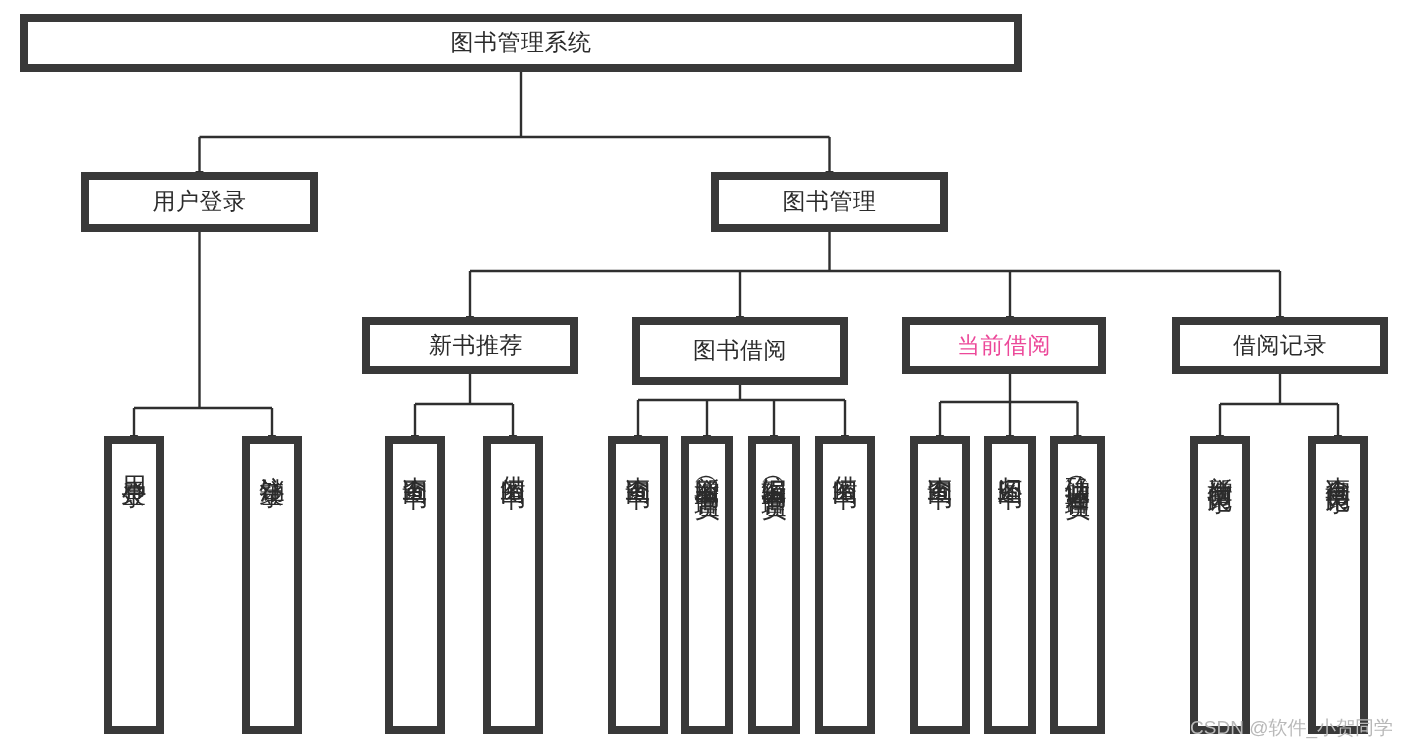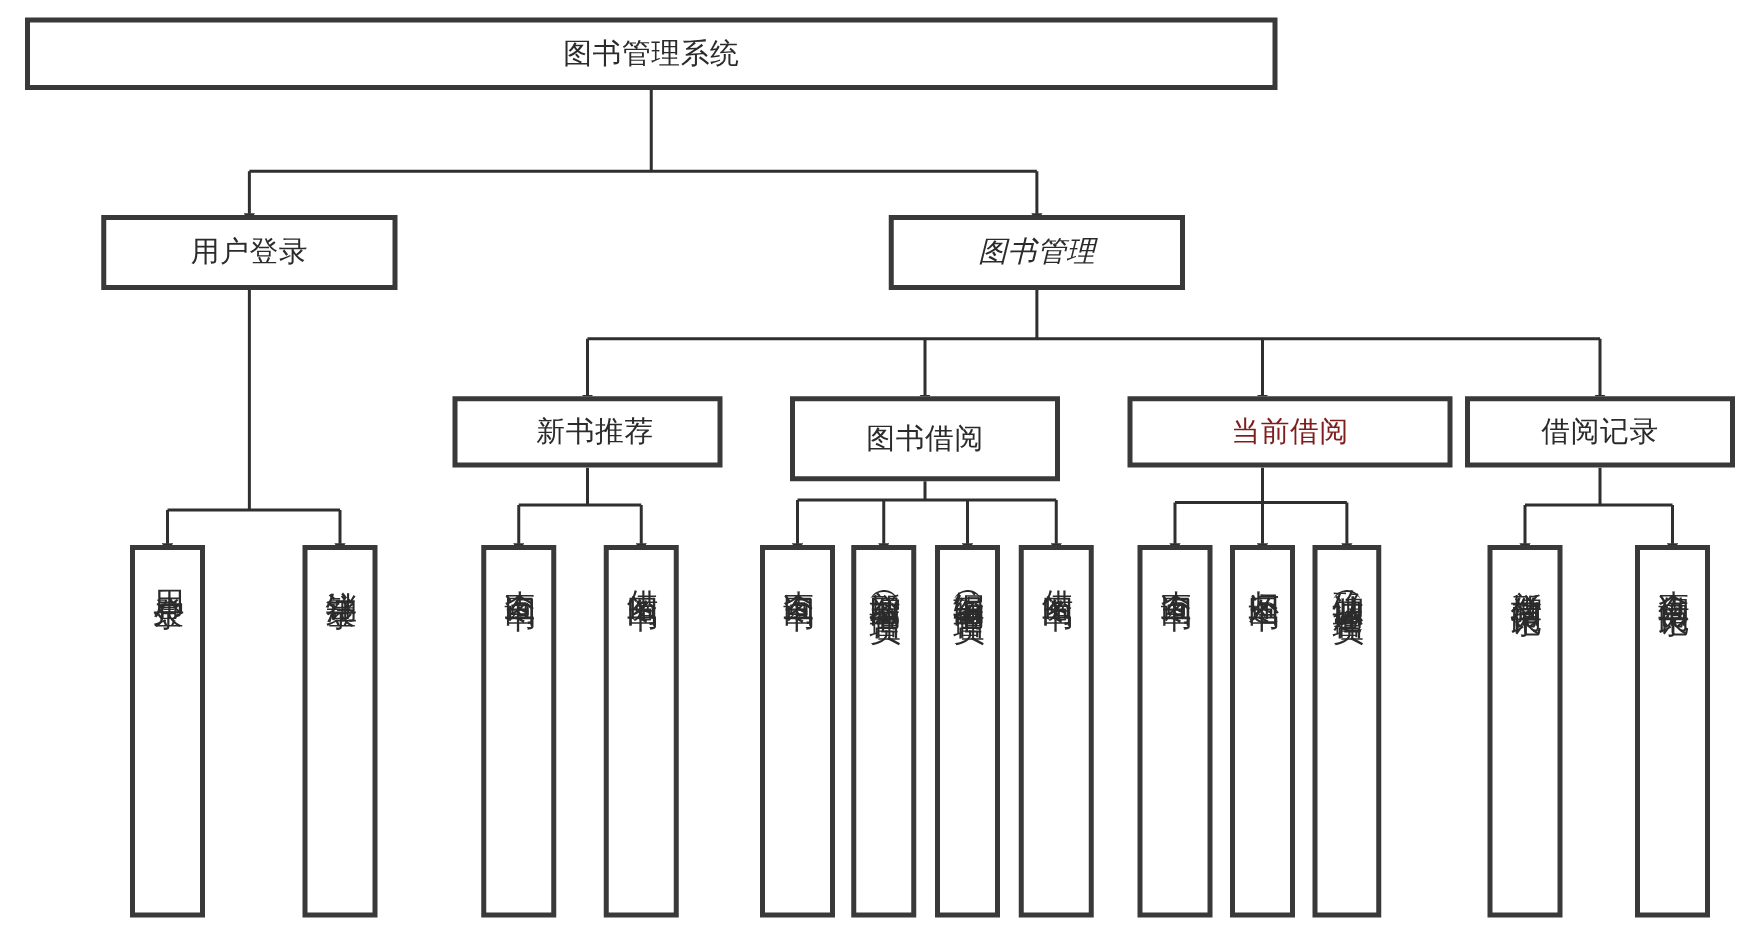--- a/index.html
+++ b/index.html
@@ -23,21 +23,21 @@
     left: 0;
     top: 0;
     width: 1405px;
     height: 747px;
     pointer-events: none;
   }
   .node {
     position: absolute;
     box-sizing: border-box;
     background: #ffffff;
-    border: 4px solid #3b82f6;
+    border: 8px solid #3b82f6;
     display: flex;
     align-items: center;
     justify-content: center;
     text-align: center;
     color: #2b2b2b;
   }
   .node .node-label {
     display: block;
     line-height: 1.18;
     letter-spacing: 0.5px;
@@ -115,30 +115,30 @@
       <line x1="1220" y1="404" x2="1220" y2="435" stroke="#2f2f2f" stroke-width="2.4" marker-end="url(#arrowhead)"></line>
       <line x1="1338" y1="404" x2="1338" y2="435" stroke="#2f2f2f" stroke-width="2.4" marker-end="url(#arrowhead)"></line>
     </svg>
   <div id="nodes-layer">
       <div class="node horiz" style="left: 20px; top: 14px; width: 1002px; height: 58px; border-color: rgb(57, 57, 57); background: rgb(255, 255, 255); color: rgb(43, 43, 43);">
         <span class="node-label">图书管理系统</span>
       </div>
       <div class="node horiz" style="left: 81px; top: 172px; width: 237px; height: 60px; border-color: rgb(57, 57, 57); background: rgb(255, 255, 255); color: rgb(43, 43, 43);">
         <span class="node-label">用户登录</span>
       </div>
-      <div class="node horiz" style="left: 711px; top: 172px; width: 237px; height: 60px; border-color: rgb(57, 57, 57); background: rgb(255, 255, 255); color: rgb(43, 43, 43); font-style: italic;">
+      <div class="node horiz" style="left: 711px; top: 172px; width: 237px; height: 60px; border-color: rgb(57, 57, 57); background: rgb(255, 255, 255); color: rgb(43, 43, 43);">
         <span class="node-label">图书管理</span>
       </div>
       <div class="node horiz" style="left: 362px; top: 317px; width: 216px; height: 57px; border-color: rgb(57, 57, 57); background: rgb(255, 255, 255); color: rgb(43, 43, 43); padding-left: 12px;">
         <span class="node-label">新书推荐</span>
       </div>
       <div class="node horiz" style="left: 632px; top: 317px; width: 216px; height: 68px; border-color: rgb(57, 57, 57); background: rgb(255, 255, 255); color: rgb(43, 43, 43);">
         <span class="node-label">图书借阅</span>
       </div>
-      <div class="node horiz" style="left: 902px; top: 317px; width: 260px; height: 57px; border-color: rgb(57, 57, 57); background: rgb(255, 255, 255); color: #7f1d1d;">
+      <div class="node horiz" style="left: 902px; top: 317px; width: 204px; height: 57px; border-color: rgb(57, 57, 57); background: rgb(255, 255, 255); color: #ec4899;">
         <span class="node-label">当前借阅</span>
       </div>
       <div class="node horiz" style="left: 1172px; top: 317px; width: 216px; height: 57px; border-color: rgb(57, 57, 57); background: rgb(255, 255, 255); color: rgb(43, 43, 43); text-align: right;">
         <span class="node-label">借阅记录</span>
       </div>
       <div class="node vert" style="left: 104px; top: 436px; width: 60px; height: 298px; border-color: rgb(57, 57, 57); background: rgb(255, 255, 255); color: rgb(43, 43, 43);">
         <span class="node-label">用户登录</span>
       </div>
       <div class="node vert" style="left: 242px; top: 436px; width: 60px; height: 298px; border-color: rgb(57, 57, 57); background: rgb(255, 255, 255); color: rgb(43, 43, 43);">
         <span class="node-label">注销登录</span>
@@ -170,13 +170,14 @@
       <div class="node vert" style="left: 1050px; top: 436px; width: 55px; height: 298px; border-color: rgb(57, 57, 57); background: rgb(255, 255, 255); color: rgb(43, 43, 43);">
         <span class="node-label">确认归还（管理员）</span>
       </div>
       <div class="node vert" style="left: 1190px; top: 436px; width: 60px; height: 298px; border-color: rgb(57, 57, 57); background: rgb(255, 255, 255); color: rgb(43, 43, 43);">
         <span class="node-label">新增借阅记录</span>
       </div>
       <div class="node vert" style="left: 1308px; top: 436px; width: 60px; height: 298px; border-color: rgb(57, 57, 57); background: rgb(255, 255, 255); color: rgb(43, 43, 43);">
         <span class="node-label">查询借阅记录</span>
       </div>
     </div>
+  <div id="watermark">CSDN @软件_小贺同学</div>
 </div>
 
 </body></html>

